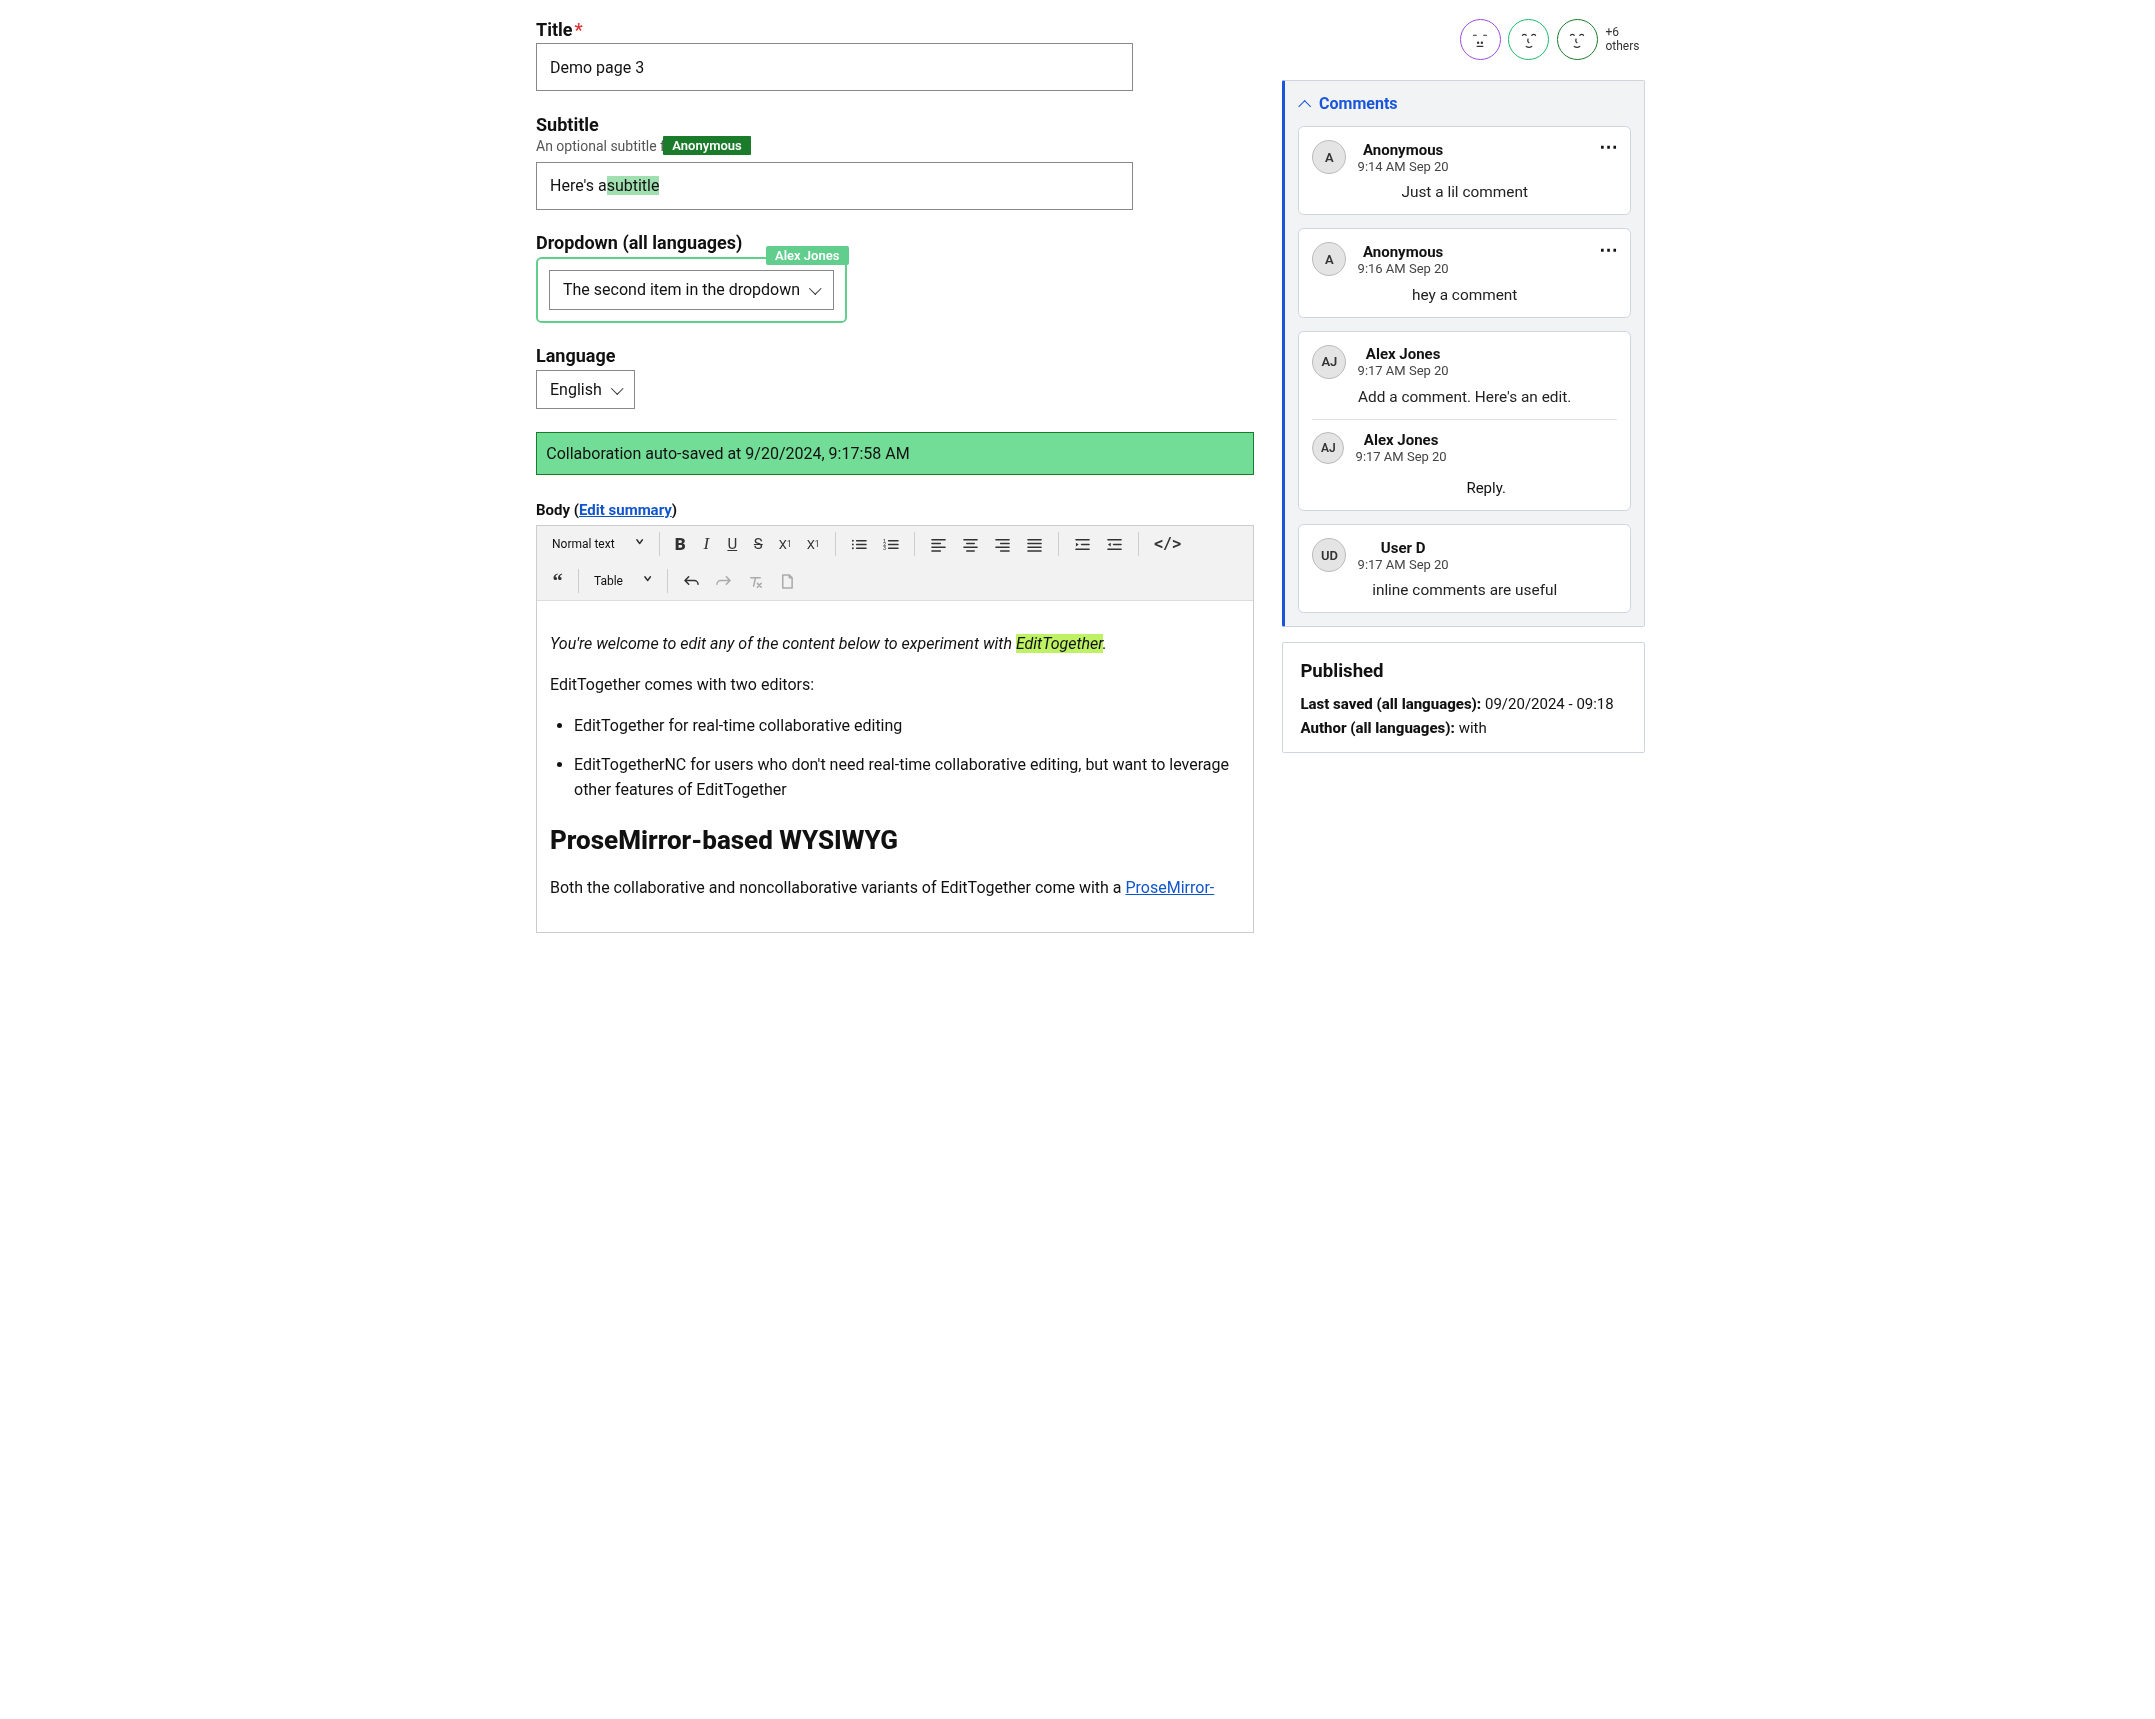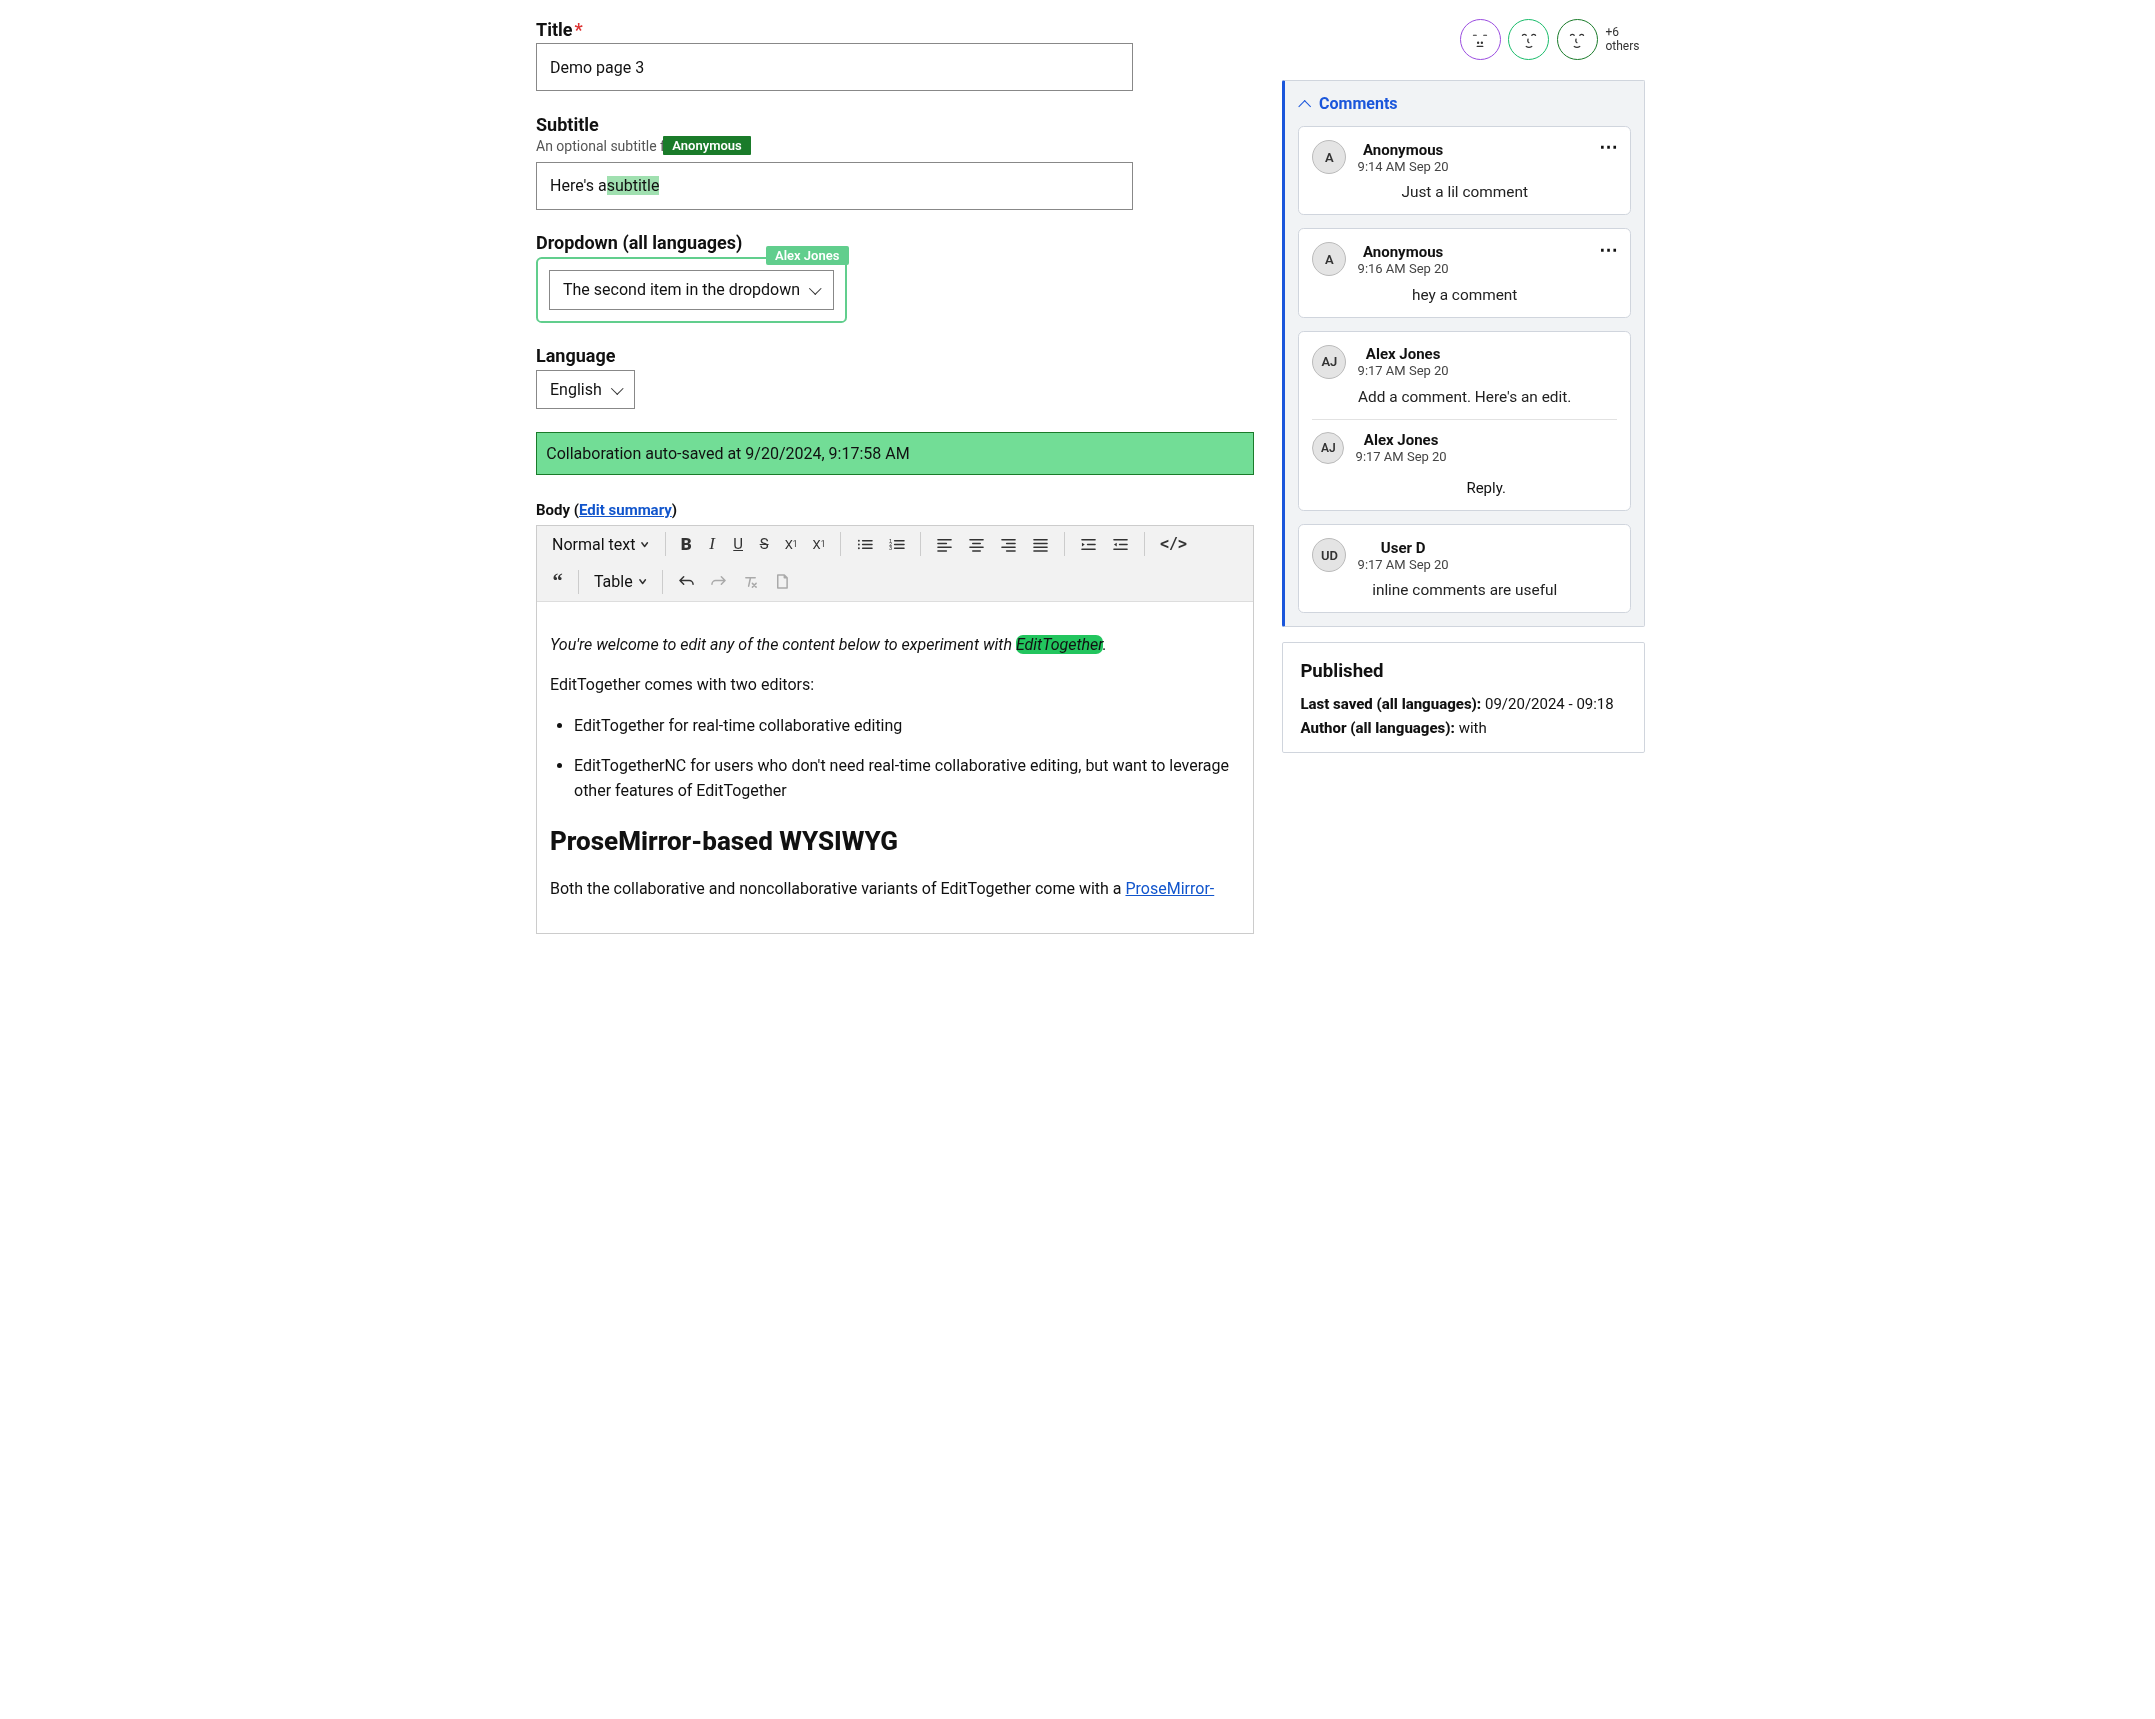--- a/index.html
+++ b/index.html
@@ -30,25 +30,25 @@
   .autosave { background:#72dd96; border:0.9px solid #1a7b2a; padding:11.2px 9.3px; font-size:16px; width:718px; margin-bottom:26px;}
 
   .body-label { font-weight:700; font-size:15px; }
   .body-label a { color:#1155cc; font-weight:700; text-decoration:underline; }
 
   .editor { width:718px; border:0.9px solid #ccc; margin-top:5.6px; }
   .toolbar { background:#f2f2f2; border-bottom:0.9px solid #ddd; }
   .tb-row { display:flex; align-items:center; padding:5.6px 7.5px; flex-wrap:wrap; }
   .tb-btn { padding:5.6px 7.5px; color:#333; display:inline-flex; align-items:center; justify-content:center; min-width:26px; height:26px; }
   .tb-sep { width:0.9px; height:24px; background:#ccc; margin:0 7.5px; }
-  .tb-text { padding:3.7px 7.5px; font-size:16px; display:inline-flex; align-items:center; gap:5px;}
+  .tb-text { padding:3.7px 7.5px; font-size:12px; display:inline-flex; align-items:flex-start; gap:20px;}
   .tb-btn svg, .tb-text svg { display:block; }
   .editor-body { padding:15px 13px; font-size:16px; line-height:1.55; }
   .editor-body em { font-style:italic; }
-  .editor-body .hl { background:#22c55e;border-radius:7px; }
+  .editor-body .hl { background:#bef264; }
   .editor-body ul { margin:9.3px 0; padding-left:24px; }
   .editor-body li { margin:7.5px 0 15px 0; }
   .editor-body h2 { font-size:26px; font-weight:800; margin:17px 0 9.3px 0;}
   .editor-body a { color:#1155cc; text-decoration:underline; }
 
   
   .presence { display:flex; justify-content:flex-end; align-items:center; gap:7.5px; margin-bottom:20.5px; padding-right:5.6px;}
   .face { width:41px; height:41px; border-radius:50%; border:1.9px solid; display:flex; align-items:center; justify-content:center; background:#fff; }
   .face svg { width:28px; height:28px; }
   .others { font-size:12px; color:#333; line-height:1.2; text-align:left; }

